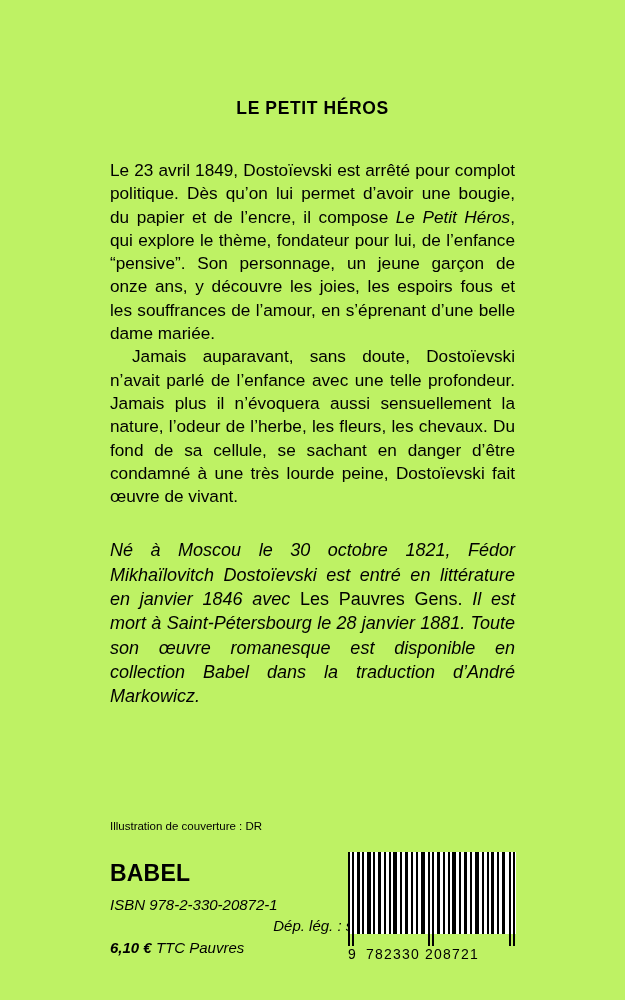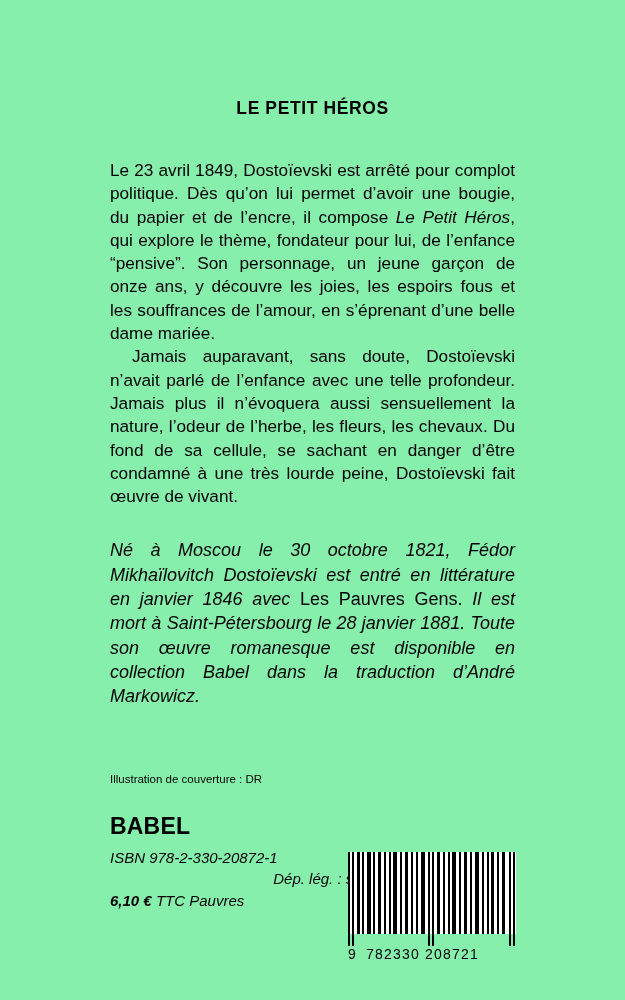--- a/index.html
+++ b/index.html
@@ -11,21 +11,21 @@
     width: 625px;
     height: 1000px;
     font-family: "Liberation Sans", sans-serif;
     color: #000000;
     overflow: hidden;
   }
   .page {
     position: relative;
     width: 625px;
     height: 1000px;
-    background: #86efac;
+    background: #bef264;
     box-sizing: border-box;
   }
   .content {
     position: absolute;
     left: 110px;
     top: 0;
     width: 405px;
   }
   .title {
     text-align: center;
@@ -58,21 +58,21 @@
     line-height: 1.35;
     text-align: justify;
     font-family: "Liberation Sans", sans-serif;
   }
   .bio em {
     font-style: italic;
   }
   .footer {
     position: absolute;
     left: 110px;
-    top: 773px;
+    top: 820px;
     width: 405px;
   }
   .illus {
     font-size: 11.5px;
     color: #000;
     margin: 0;
     font-family: "Liberation Sans", sans-serif;
   }
   .imprint {
     font-weight: bold;

